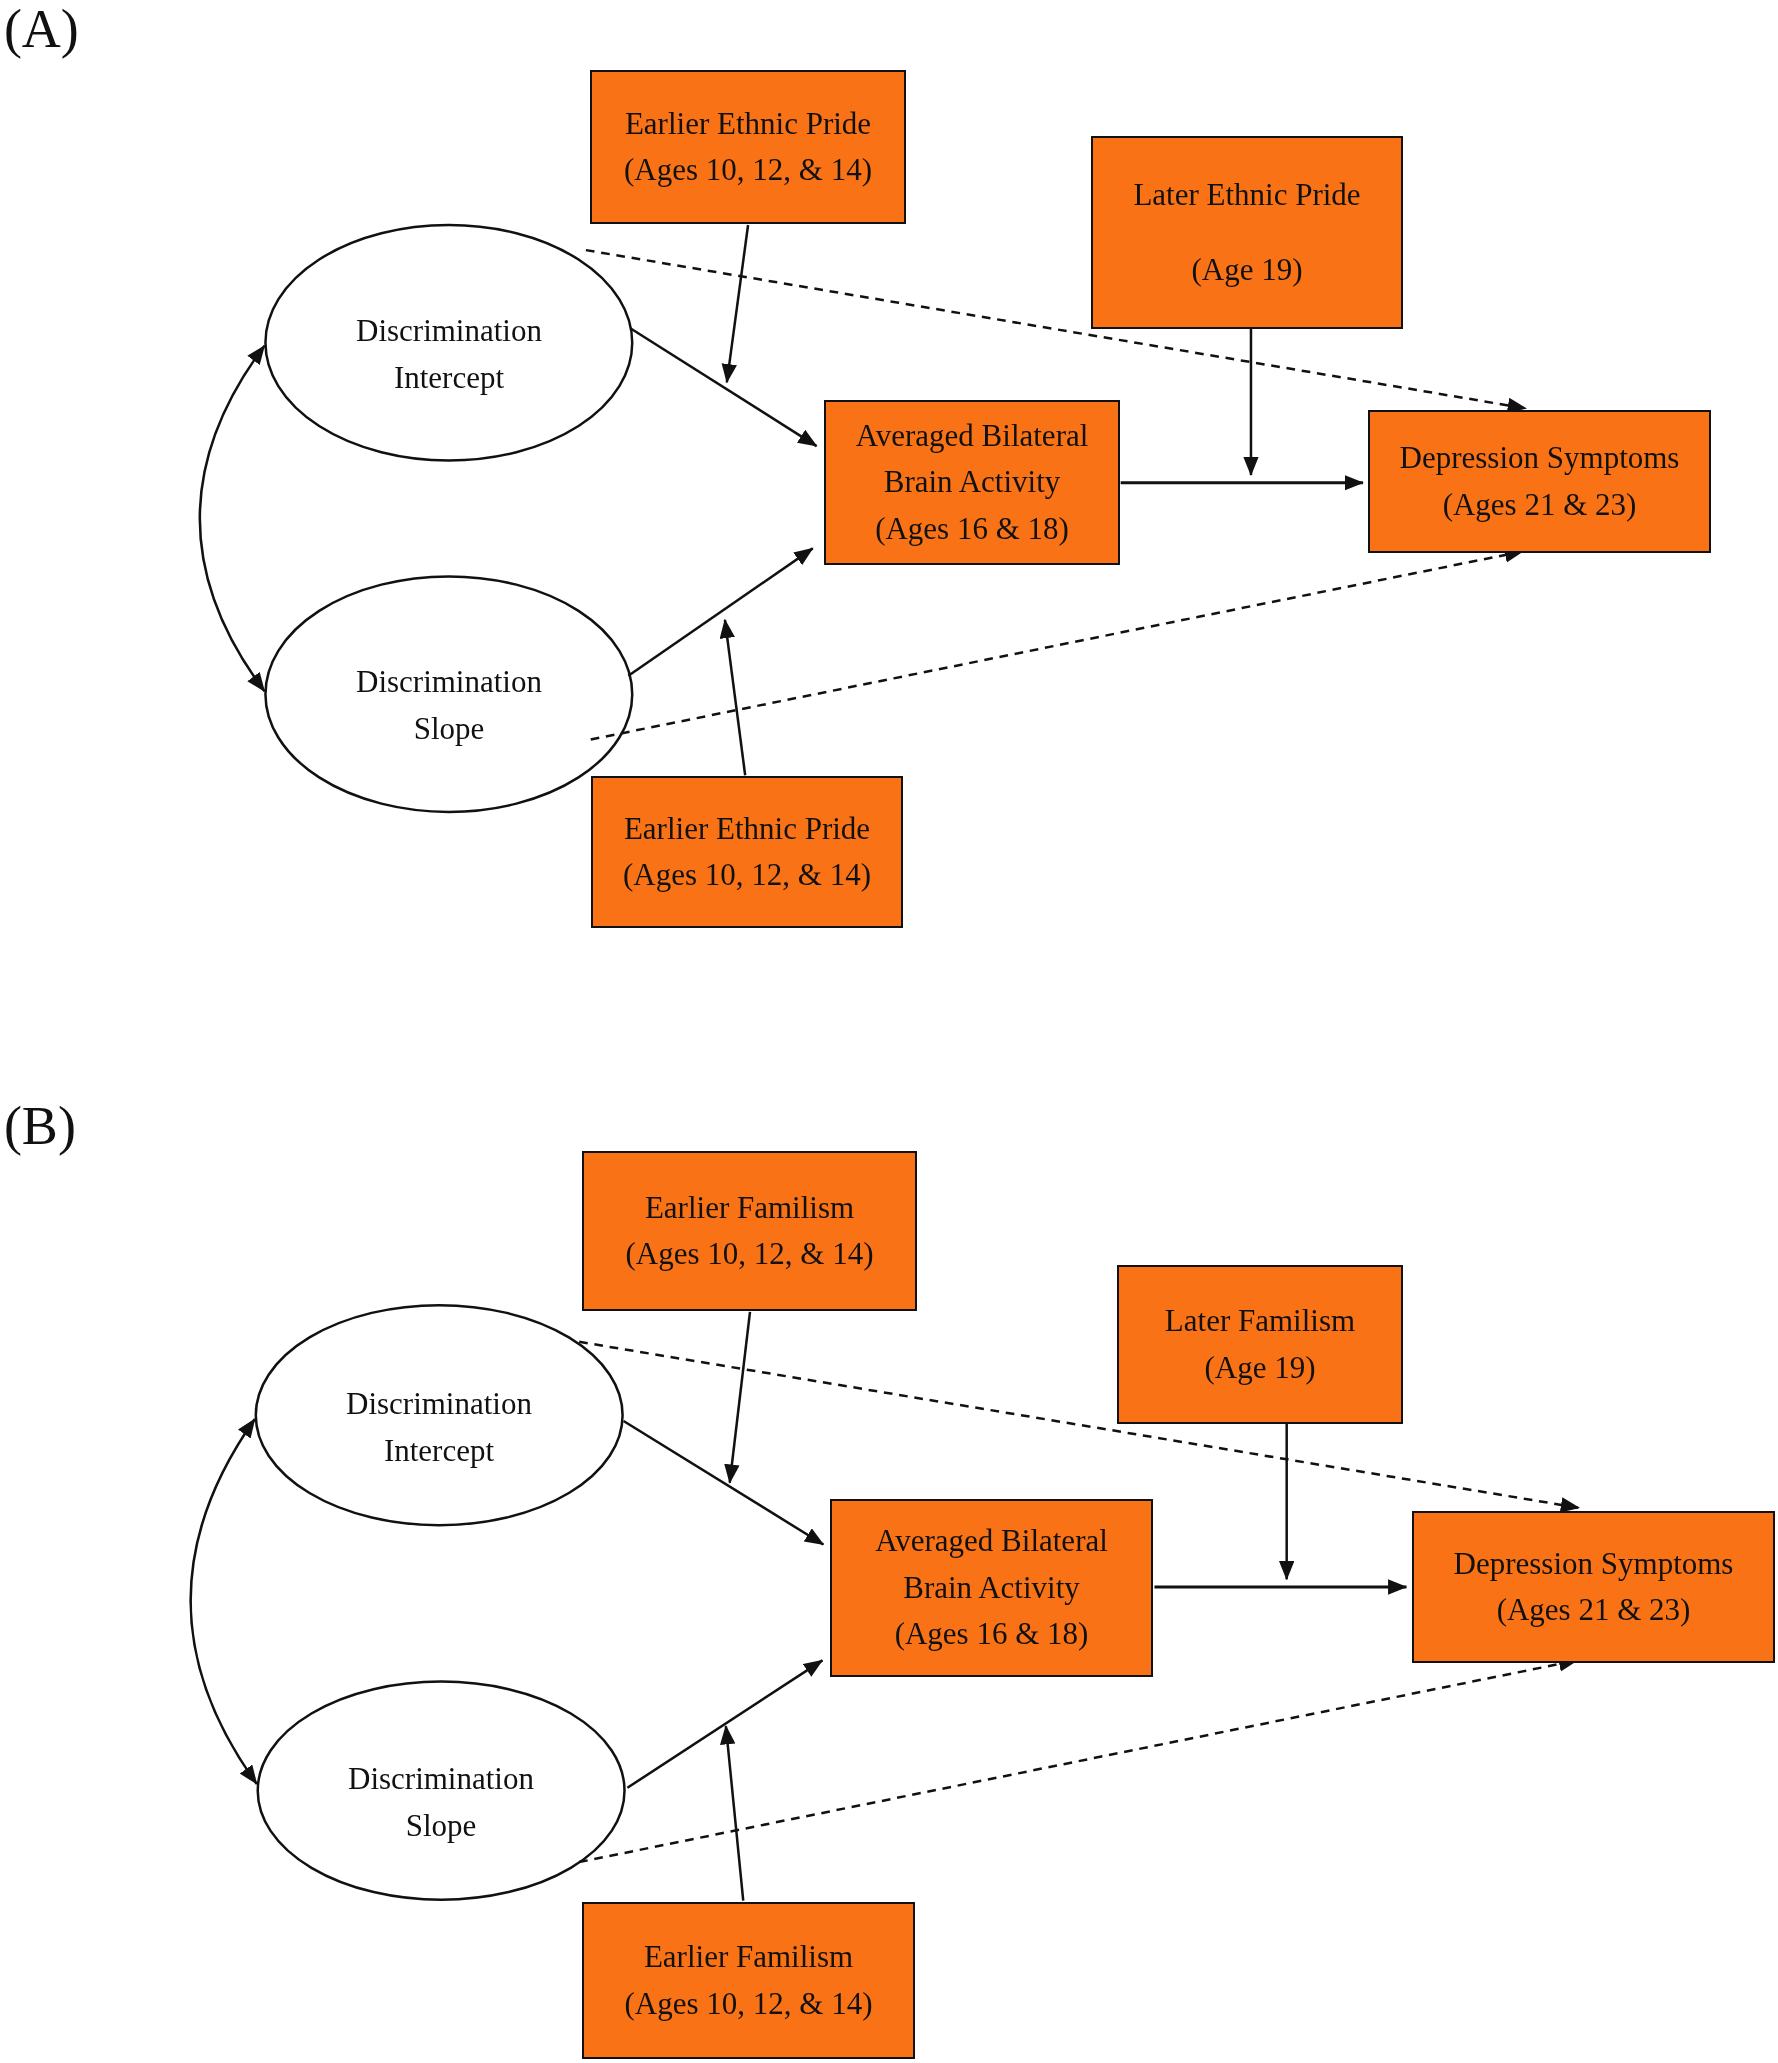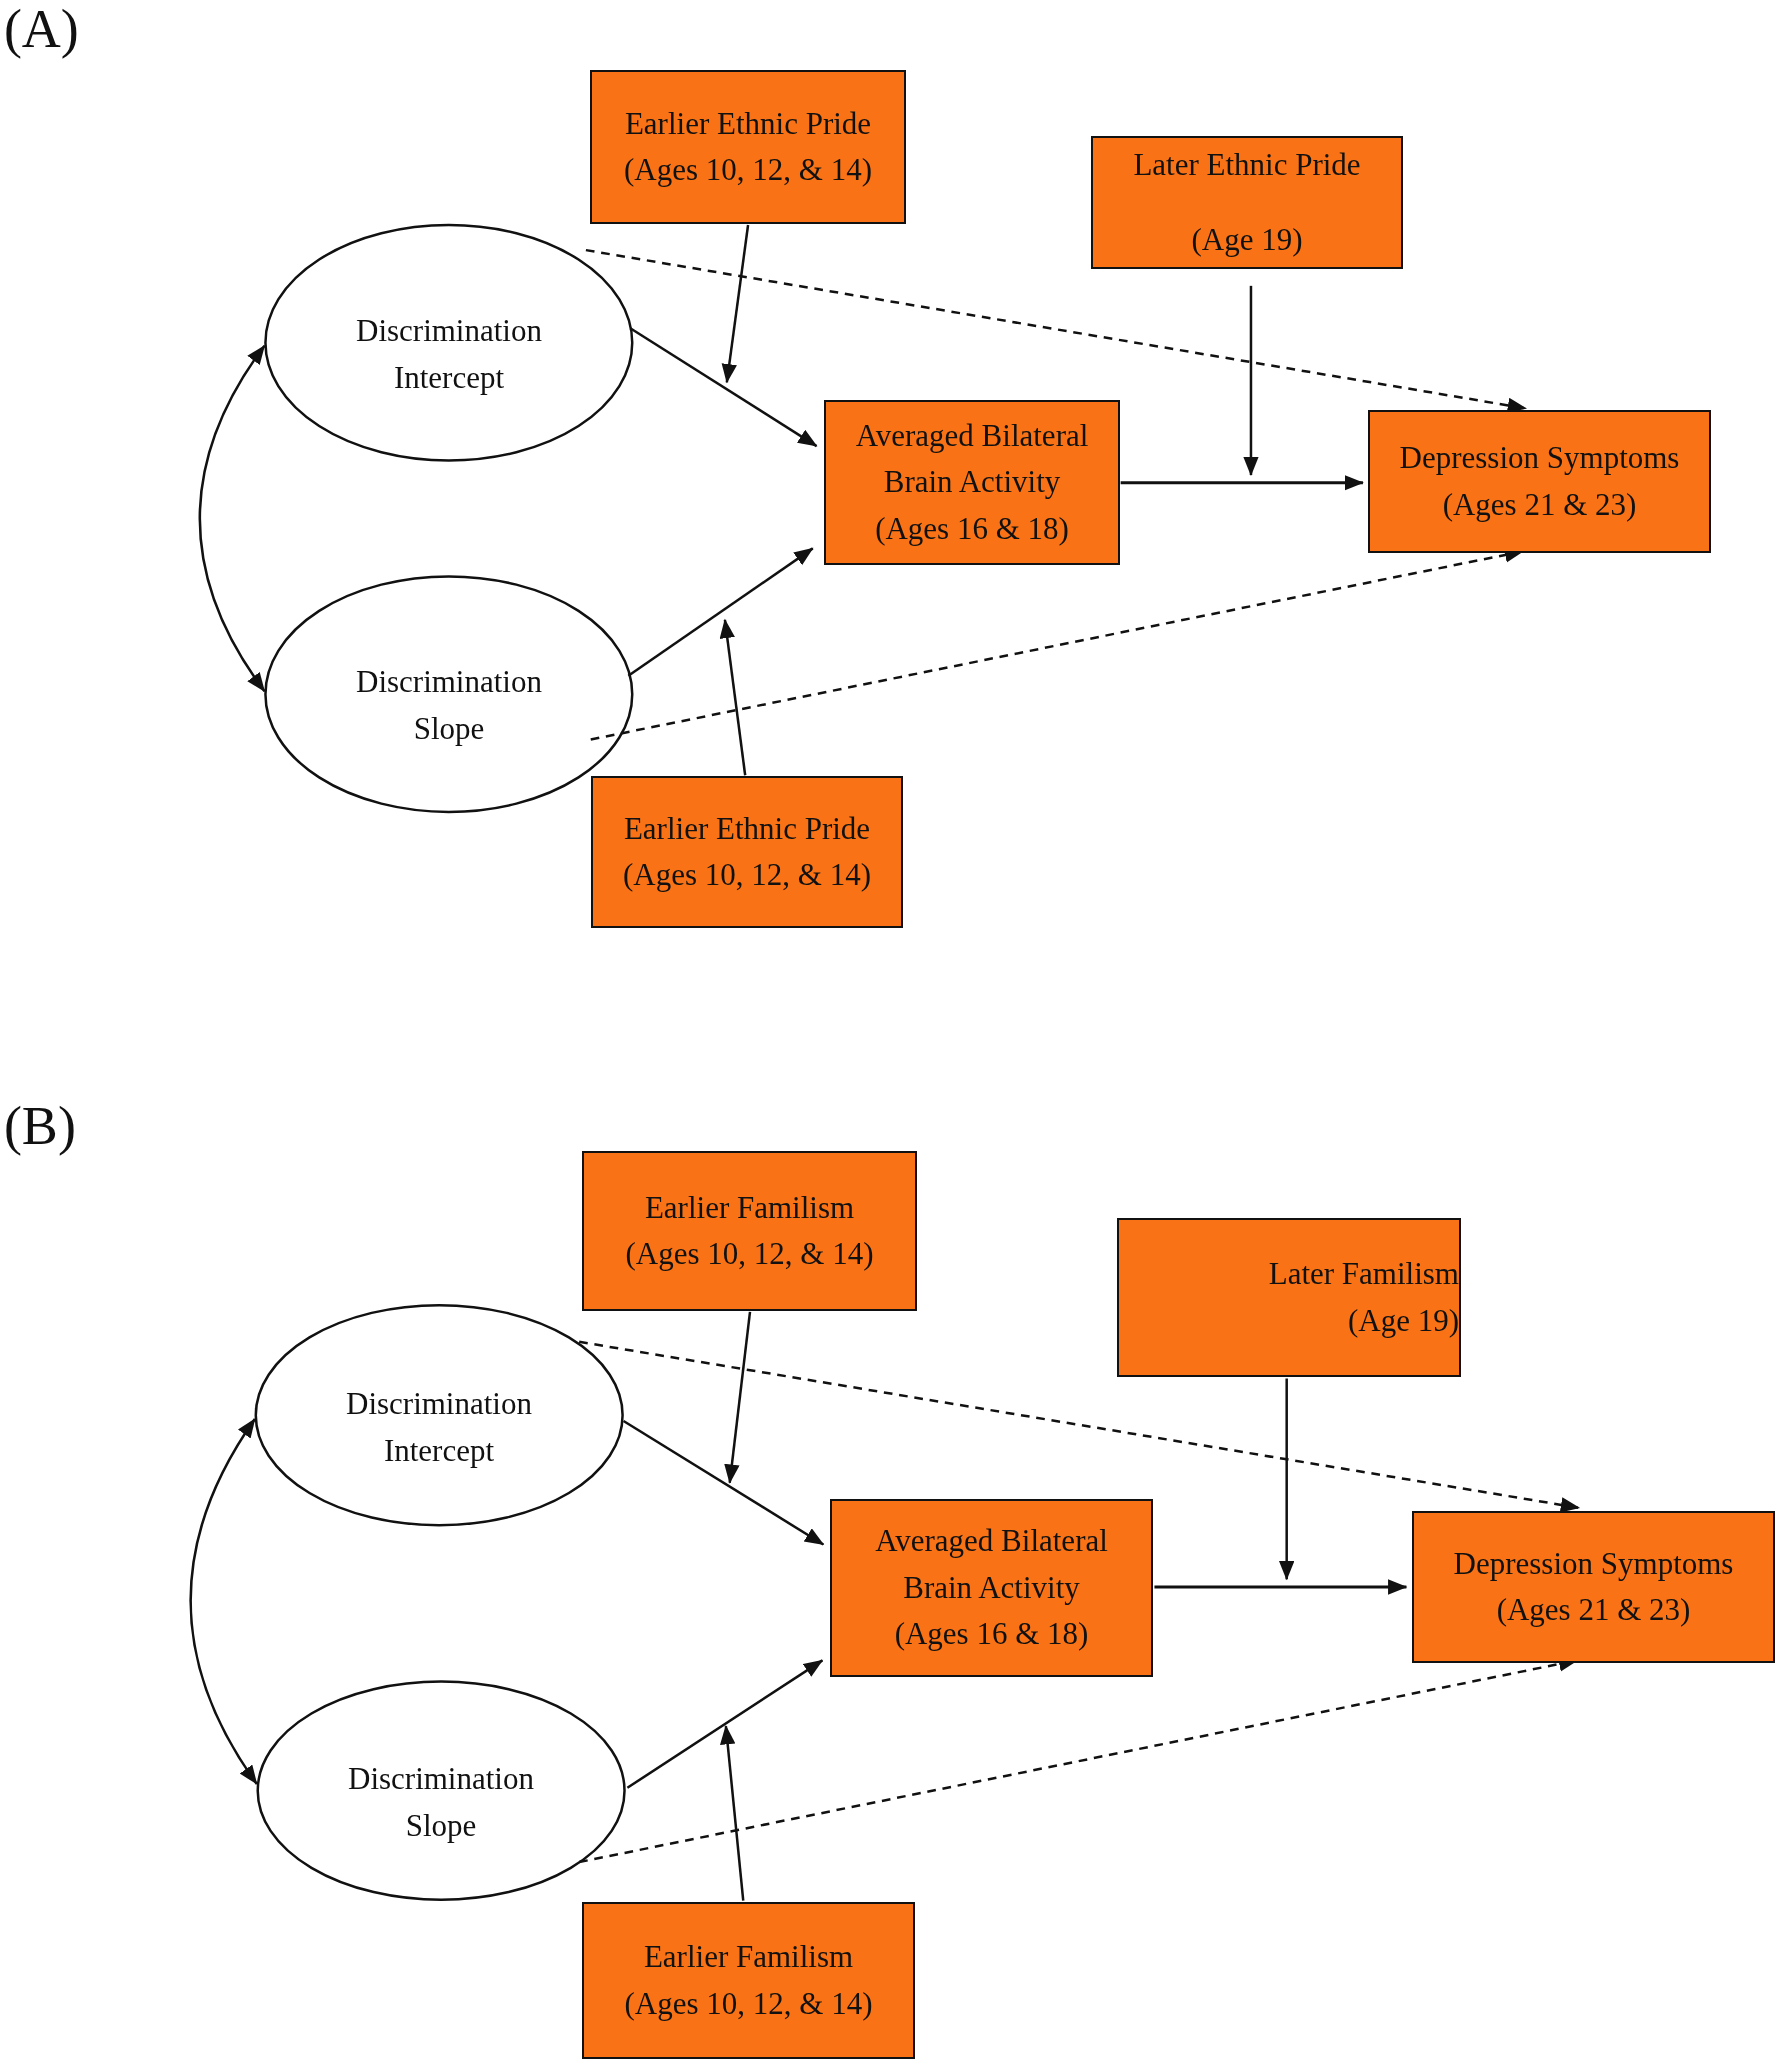--- a/index.html
+++ b/index.html
@@ -9,30 +9,30 @@
   .panel-label{position:absolute;font-size:54px;line-height:1;color:#111;}
   .node-box{position:absolute;border:2.9px solid #111;background:#f97316;
             display:flex;flex-direction:column;align-items:center;justify-content:center;
             text-align:center;font-size:31px;line-height:1.5;box-sizing:border-box;}
   .ellipse-text{position:absolute;display:flex;flex-direction:column;align-items:center;
             justify-content:flex-end;text-align:center;font-size:31px;line-height:1.5;}
   .node-box span,.ellipse-text span{display:block;}
   
   #a-label{left:3.9px;top:1.9px;}
   #a-earlier-top{left:590px;top:70px;width:316px;height:154px;}
-  #a-later{left:1091px;top:136px;width:312px;height:133px;gap:28px;}
+  #a-later{left:1091px;top:136px;width:312px;height:193px;gap:28px;}
   #a-brain{left:824px;top:400px;width:296px;height:165px;}
   #a-depression{left:1368px;top:410px;width:343px;height:143px;}
   #a-earlier-bottom{left:591px;top:776px;width:312px;height:152px;}
   #a-int-text{left:304px;top:285px;width:290px;height:116px;}
   #a-slope-text{left:304px;top:636px;width:290px;height:116px;}
   
   #b-label{left:3.9px;top:1099px;}
   #b-earlier-top{left:582px;top:1151px;width:335px;height:160px;}
-  #b-later{left:1117px;top:1218px;width:344px;height:159px;align-items:flex-end;}
+  #b-later{left:1117px;top:1265px;width:286px;height:159px;}
   #b-brain{left:830px;top:1499px;width:323px;height:178px;}
   #b-depression{left:1412px;top:1511px;width:363px;height:152px;}
   #b-earlier-bottom{left:582px;top:1902px;width:333px;height:157px;}
   #b-int-text{left:294px;top:1358px;width:290px;height:116px;}
   #b-slope-text{left:296px;top:1733px;width:290px;height:116px;}
 </style>
 </head>
 <body>
 
 <div id="figure">

